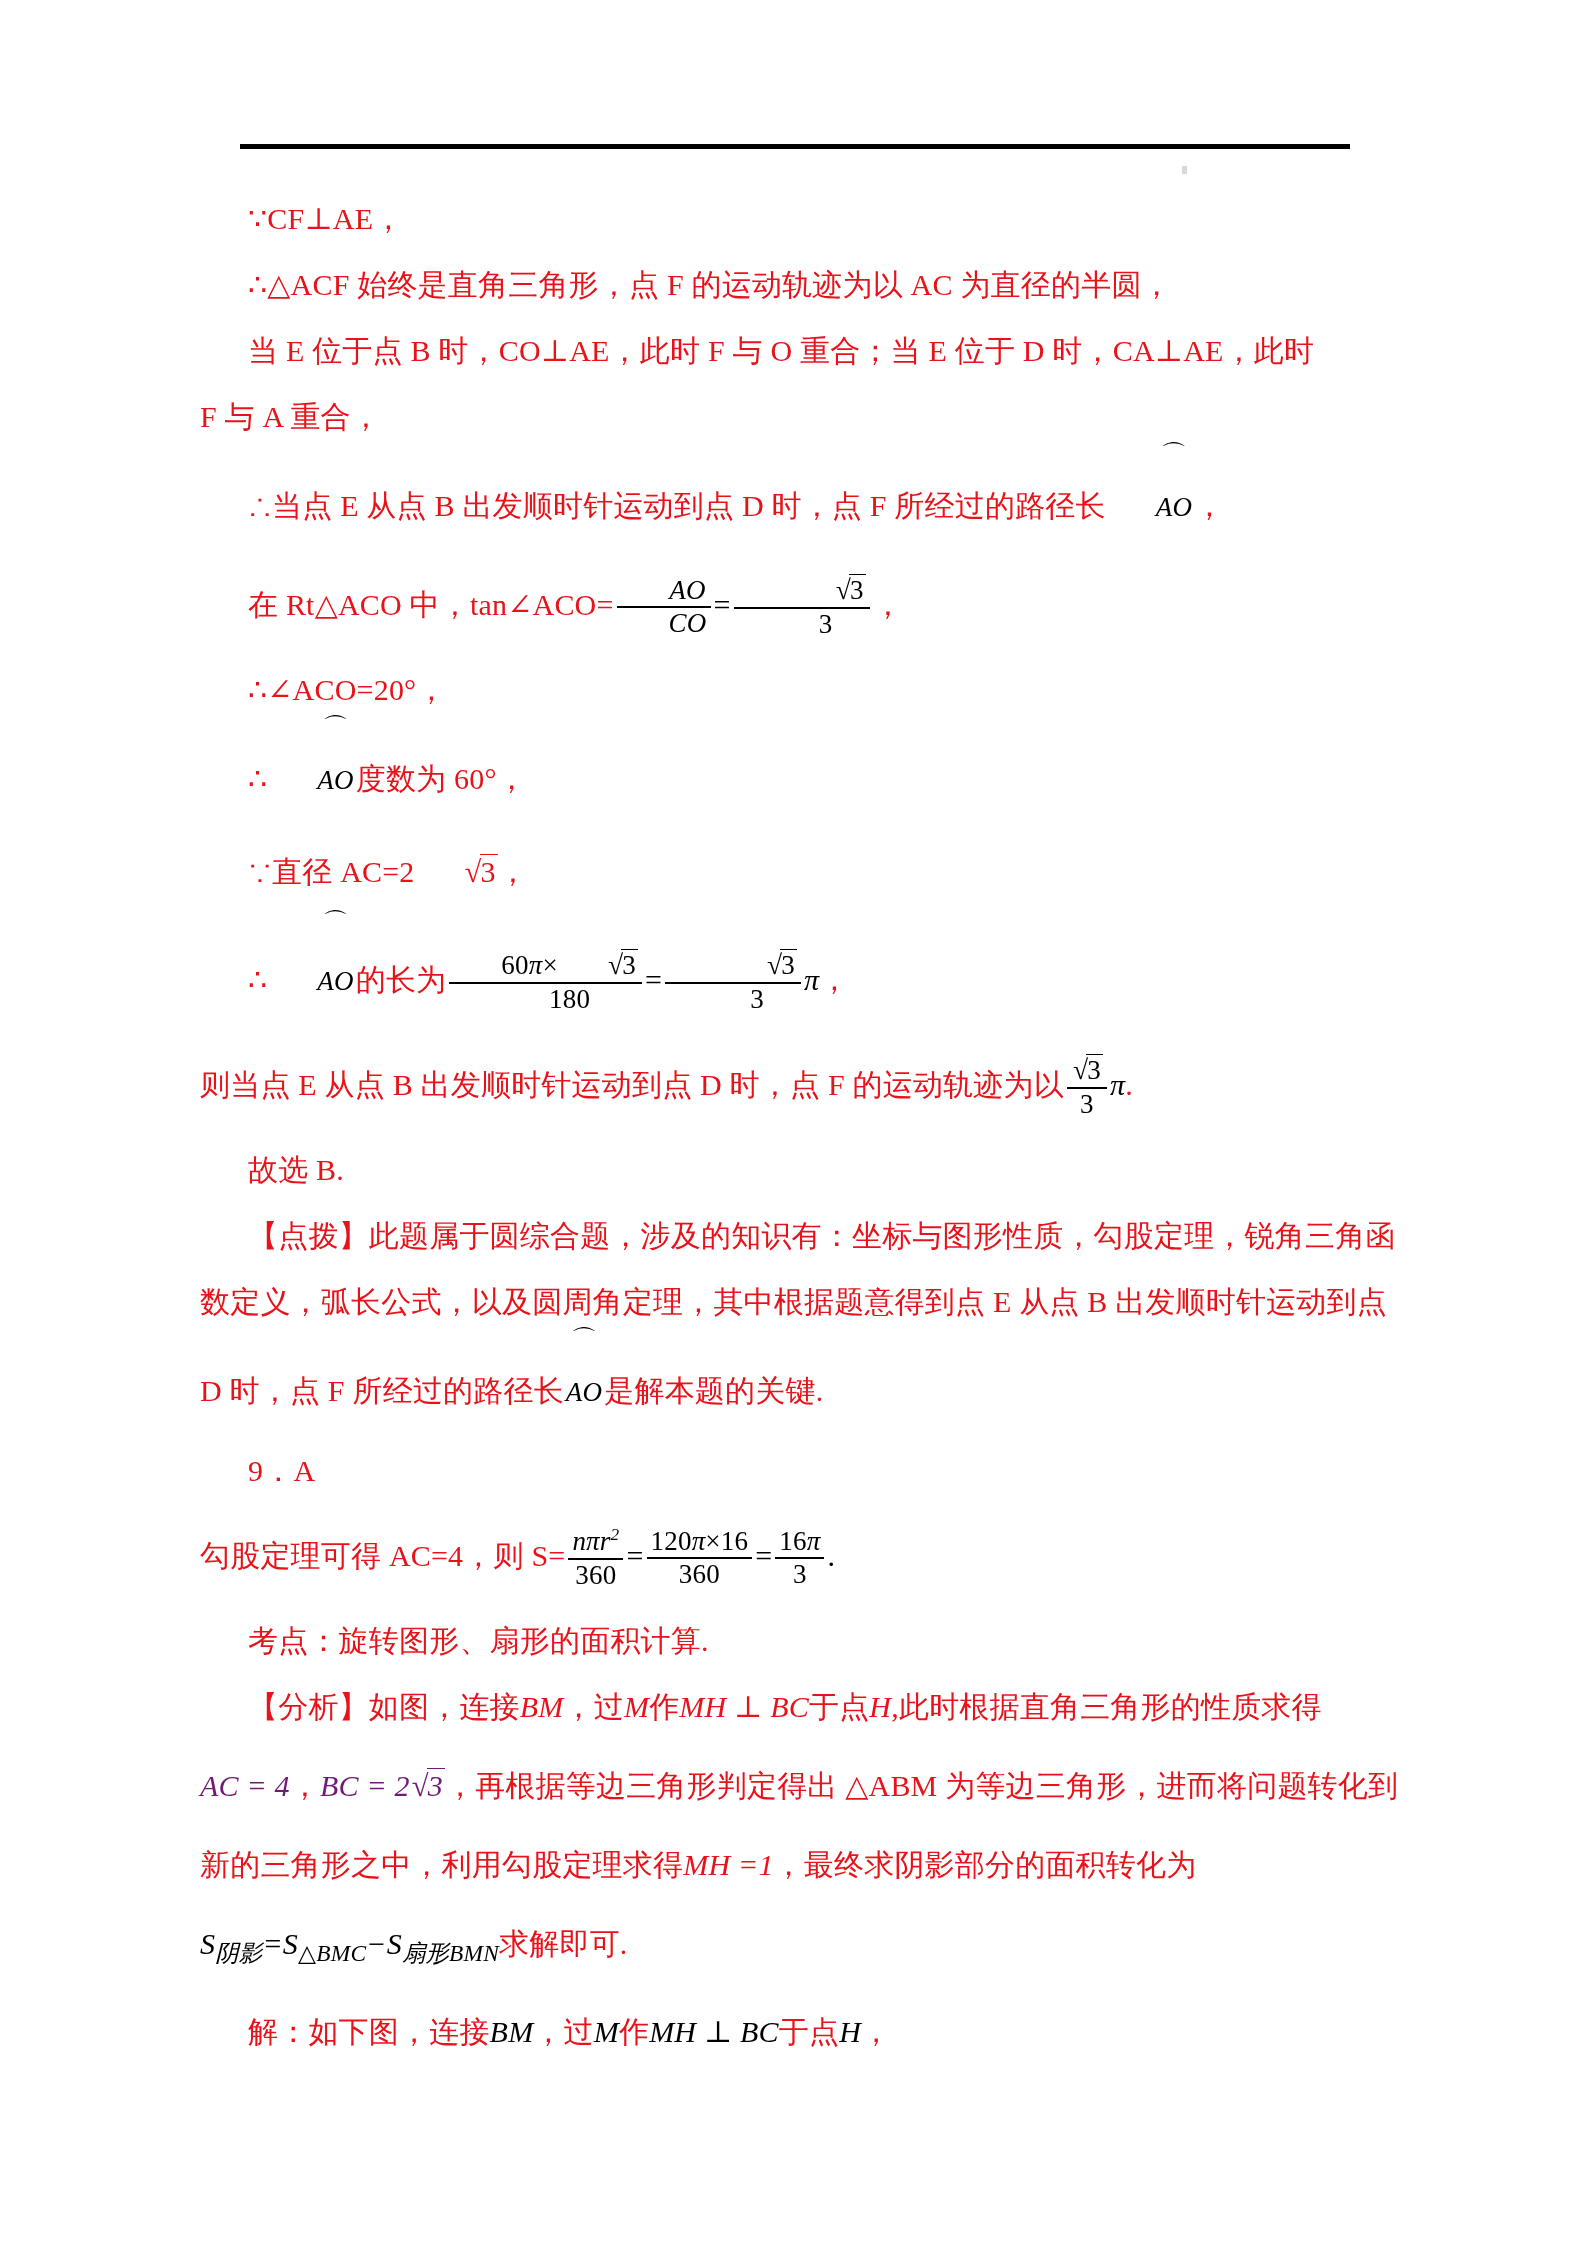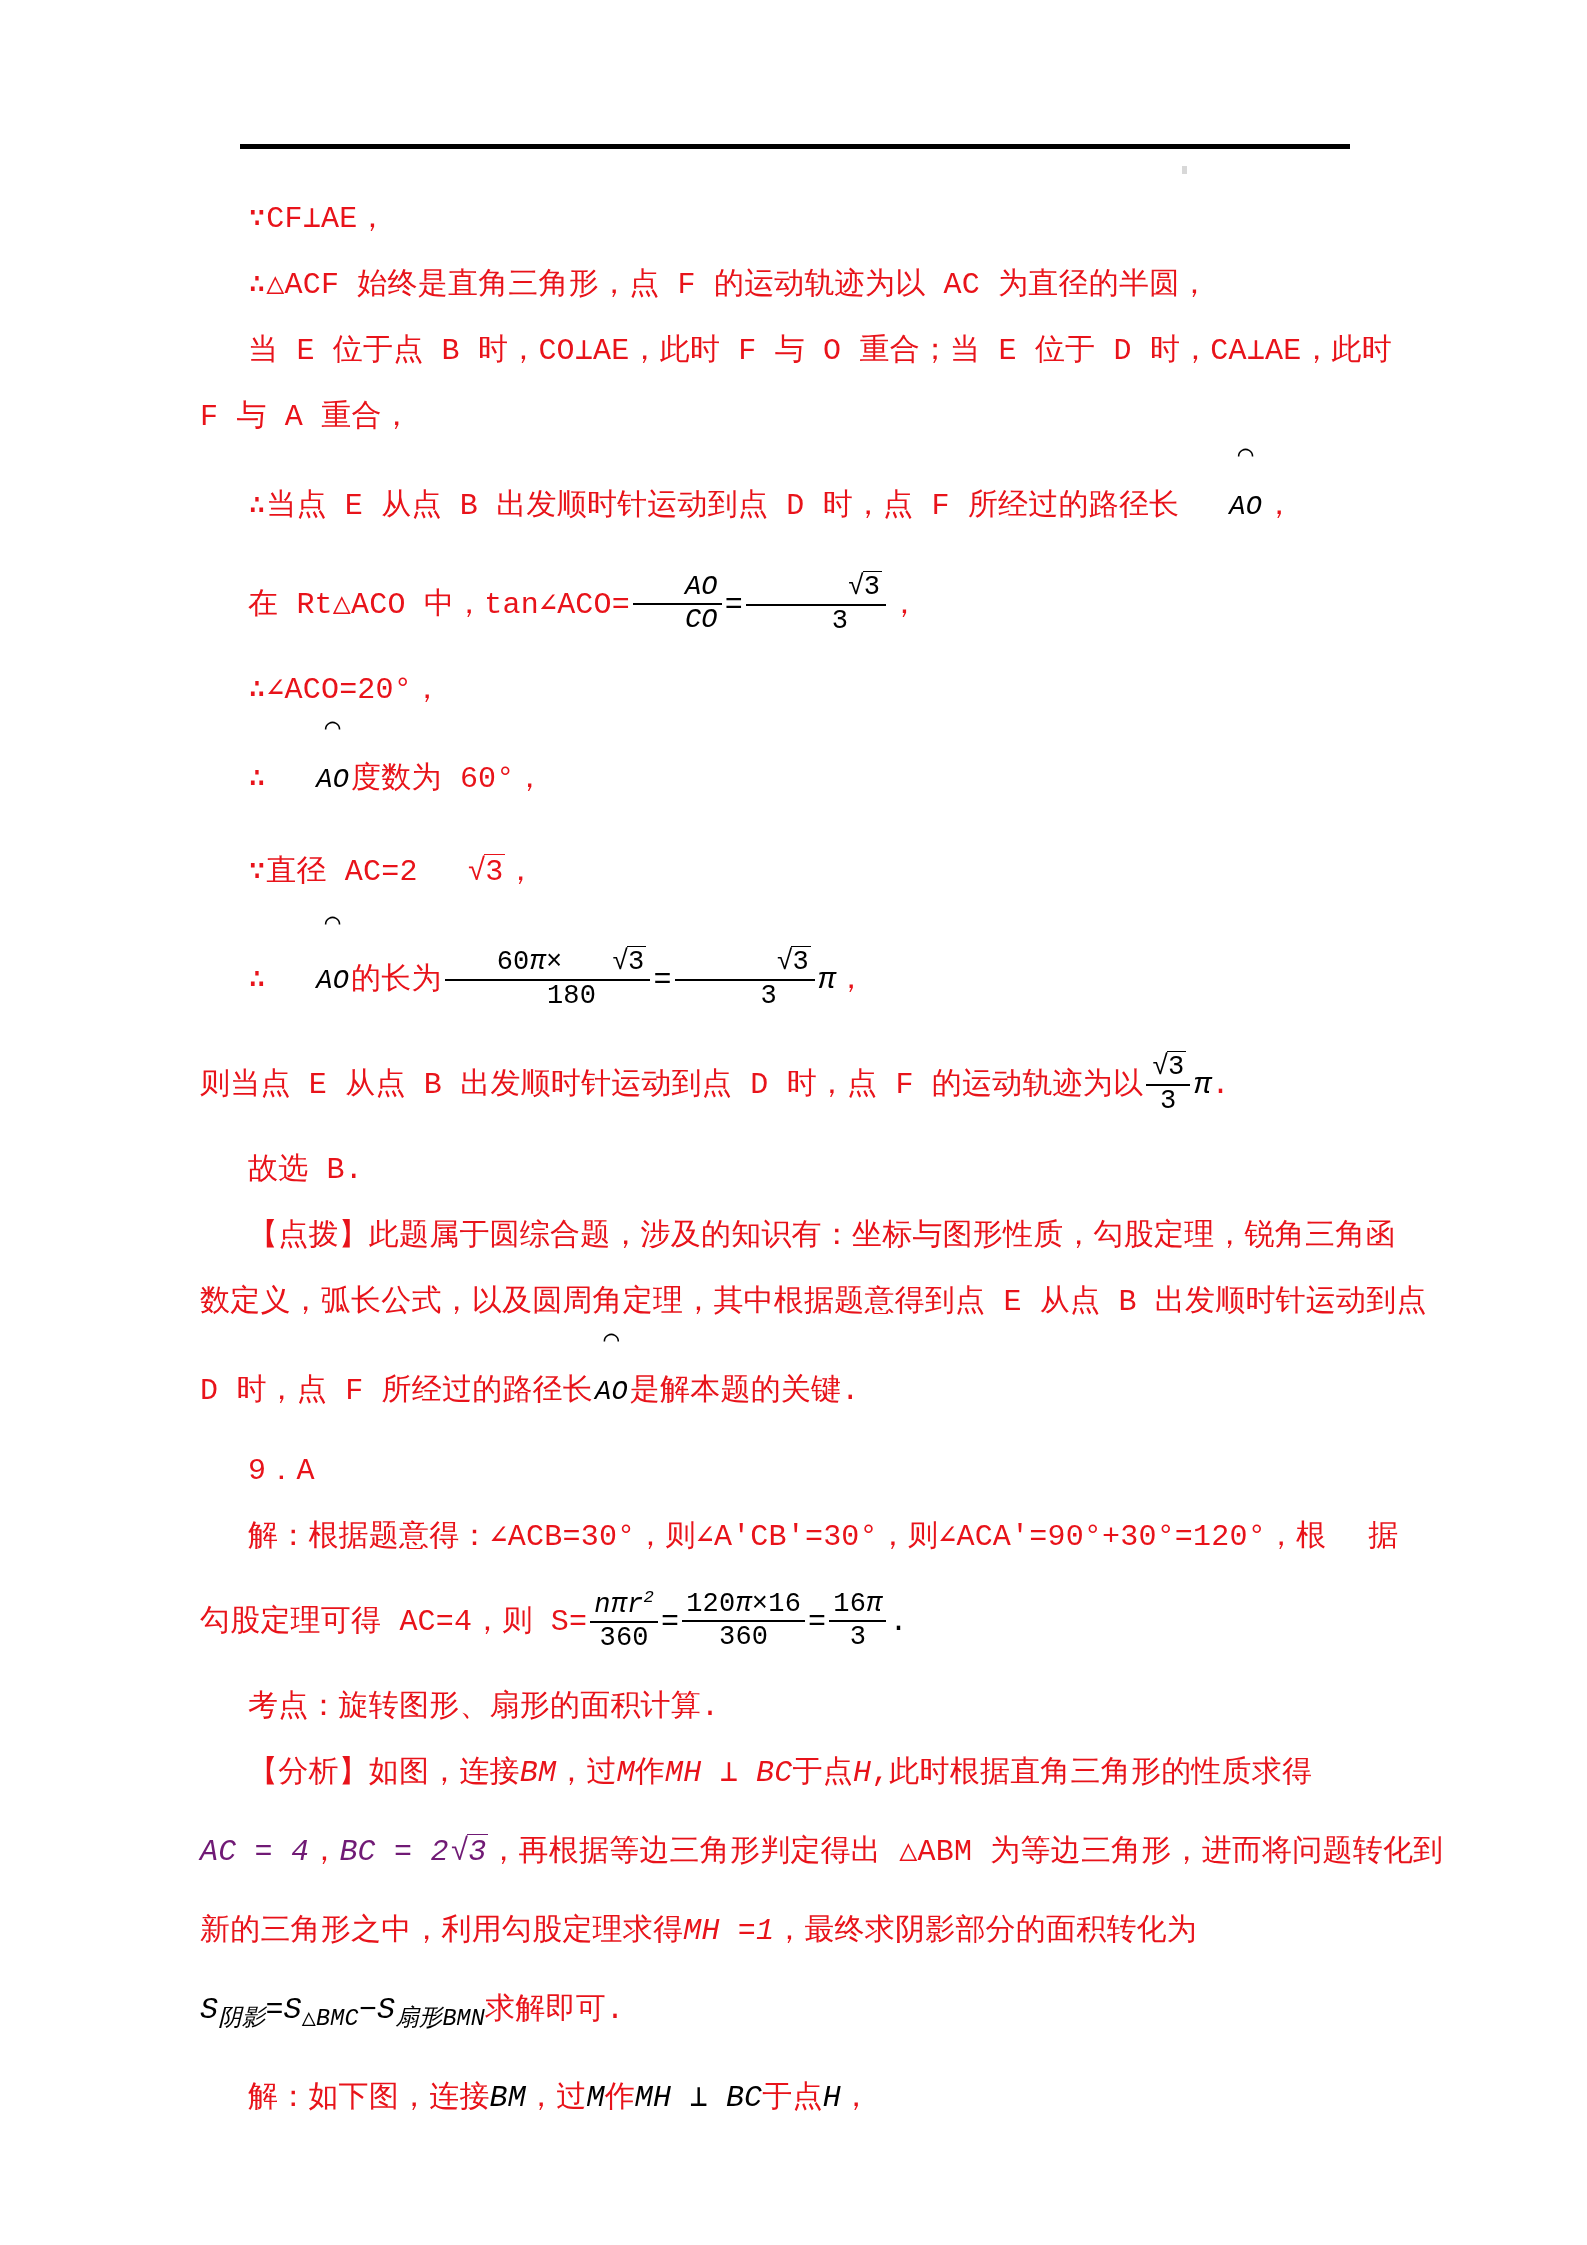--- a/index.html
+++ b/index.html
@@ -36,21 +36,20 @@
     top: 166px;
     width: 5px;
     height: 8px;
     background: #d8d8d8;
   }
   .content {
     position: absolute;
     left: 200px;
     top: 186px;
     width: 1200px;
-    font-family: Liberation Mono, monospace;
   }
 
   .ln {
     color: #e8131a;
     font-size: 30px;
     line-height: 66px;
     white-space: nowrap;
     letter-spacing: 0.2px;
   }
   .ln.indent { text-indent: 48px; }
@@ -158,21 +157,20 @@
     <div class="ln indent"><span>故选 B.</span></div>
 
     <div class="ln indent"><span>【点拨】此题属于圆综合题，涉及的知识有：坐标与图形性质，勾股定理，锐角三角函</span></div>
 
     <div class="ln noindent"><span>数定义，弧长公式，以及圆周角定理，其中根据题意得到点 E 从点 B 出发顺时针运动到点</span></div>
 
     <div class="ln noindent tall"><span>D 时，点 F 所经过的路径长</span><span class="arc blk"><span class="arcglyph">⌒</span><span class="arcletters">AO</span></span><span>是解本题的关键.</span></div>
 
     <div class="ln indent"><span>9．A</span></div>
 
-    <div class="ln indent"><span>解：根据题意得：∠ACB=30°，则∠A′CB′=30°，则∠ACA′=90°+30°=120°，根</span><span class="gap"></span><span>据</span></div>
 
     <div class="ln noindent tall2"><span>勾股定理可得 AC=4，则 S=</span><span class="frac blk"><span class="num"><span class="it nb">nπr<span class="sup">2</span></span></span><span class="den">360</span></span><span class="blk">=</span><span class="frac blk"><span class="num"><span class="nb">120<span class="it">π</span>×16</span></span><span class="den">360</span></span><span class="blk">=</span><span class="frac blk"><span class="num"><span class="nb">16<span class="it">π</span></span></span><span class="den">3</span></span><span class="blk">.</span></div>
 
     <div class="ln indent"><span>考点：旋转图形、扇形的面积计算.</span></div>
 
 
     <div class="ln indent"><span>【分析】如图，连接</span><span class="it">BM</span><span>，过</span><span class="it">M</span><span>作</span><span class="it">MH ⊥ BC</span><span>于点</span><span class="it">H</span><span>,此时根据直角三角形的性质求得</span></div>
 
     <div class="ln noindent tall"><span class="mathblk">AC = 4</span><span>，</span><span class="mathblk nb"><span>BC = 2</span><span class="rad"><span class="radsym">√</span><span class="radand">3</span></span></span><span>，再根据等边三角形判定得出 △ABM 为等边三角形，进而将问题转化到</span></div>
 

